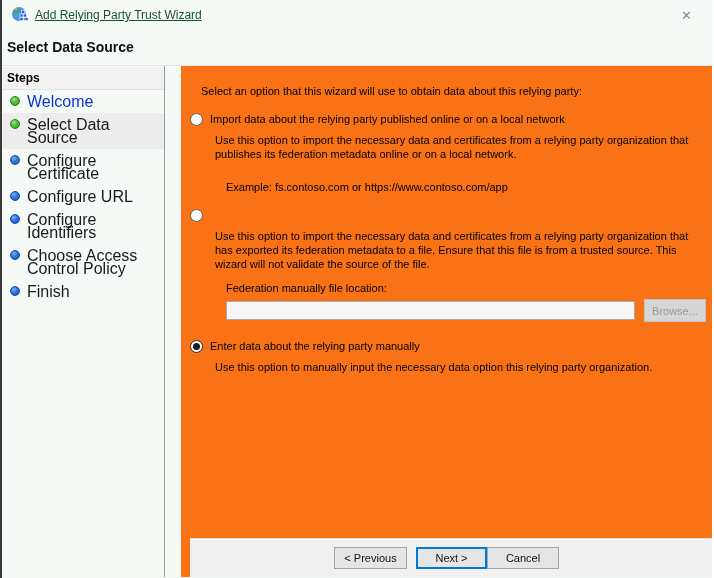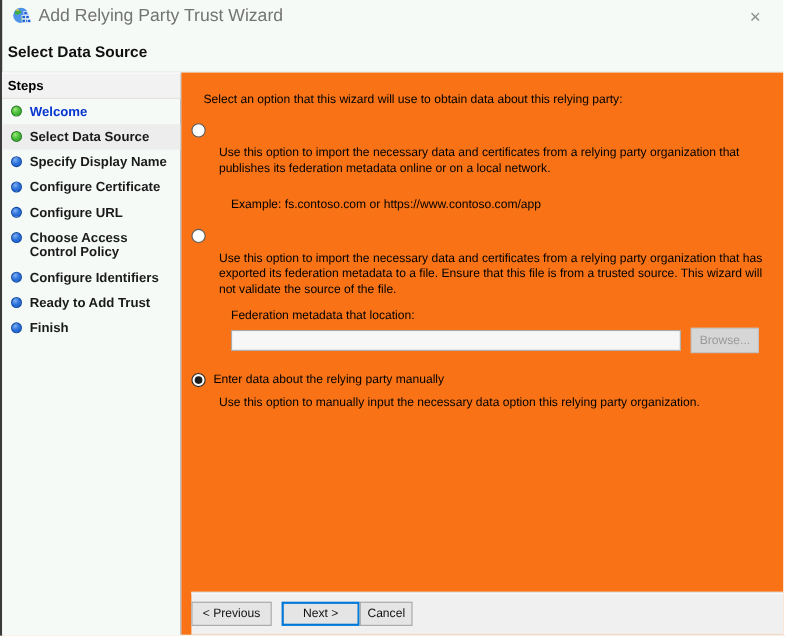--- a/index.html
+++ b/index.html
@@ -2,39 +2,39 @@
 <html style="--accent: #0078d7; --bullet-done: #2b9e23; --bullet-pending: #1458c4; --link-blue: #0636cf; --step-highlight: #ededed;"><head>
 <meta charset="utf-8">
 <style>
   html,body{margin:0;padding:0;width:714px;height:578px;overflow:hidden;
     font-family:"Liberation Sans","DejaVu Sans",sans-serif;}
   .window{position:relative;width:712px;height:578px;background:#f6faf7;
     border-left:2px solid #3a3a3a;box-sizing:border-box;font-size:11px;color:#000;}
   
   .titlebar{height:30px;display:flex;align-items:center;padding-left:9px;}
   .app-icon{width:18px;height:18px;margin-right:6px;display:inline-block;}
-  .title-text{color:#737373;font-size:16px;}
+  .title-text{color:#14532d;font-size:12px;text-decoration:underline;}
   .close{margin-left:auto;margin-right:16px;color:#8b8b8b;font-size:13px;
     cursor:default;line-height:13px;padding:2px 4px;}
   
   .page-title{font-size:14px;font-weight:bold;color:#101010;padding:9px 0 10px 5px;}
   
-  .main{display:flex;height:511px;border-top:1px solid #e3e3e3;}
+  .main{display:flex;height:511px;border-top:1px solid #e3e3e3;gap:16px;}
   .sidebar{width:163px;min-width:163px;background:#f6faf7;border-right:1px solid #999;
     box-sizing:border-box;display:flex;flex-direction:column;}
   .steps-header{font-weight:bold;font-size:12px;padding:4px 0 4px 5px;background:#f2f2f2;
     border-bottom:1px solid #e2e2e2;border-top:1px solid #fdfdfd;}
   .step{display:flex;align-items:flex-start;padding:5px 6px 5px 8px;line-height:13px;}
   .step.current{background:var(--step-highlight,#ededed);}
   .bullet{width:10px;height:10px;border-radius:50%;margin-top:1px;margin-right:7px;flex:none;}
   .bullet.green{background:radial-gradient(circle at 35% 30%,#9fe57f 0%,#4cc13a 45%,var(--bullet-done,#2b9e23) 100%);
     border:1px solid #237a1c;box-sizing:border-box;}
   .bullet.blue{background:radial-gradient(circle at 35% 30%,#7fb0f2 0%,#2f74dd 45%,var(--bullet-pending,#1458c4) 100%);
     border:1px solid #0f49a5;box-sizing:border-box;}
-  .step-label{font-size:12px;color:#1a1a1a;font-weight:bold;}
+  .step-label{font-size:16px;color:#1a1a1a;}
   .step-label.link{color:var(--link-blue,#0636cf);}
   
   .pane{flex:1;background:#f97316;display:flex;flex-direction:column;
     padding:18px 0 0 9px;box-sizing:border-box;}
   .intro{margin:0 8px 14px 11px;line-height:14px;}
   .opt-row{display:flex;align-items:center;margin-bottom:7px;}
   .radio{width:13px;height:13px;border-radius:50%;border:1px solid #5c5c5c;background:#fdfdfd;
     box-sizing:border-box;margin-right:7px;flex:none;position:relative;}
   .radio.checked{border-color:#2b2b2b;}
   .radio.checked::after{content:"";position:absolute;left:2px;top:2px;width:7px;height:7px;
@@ -46,26 +46,26 @@
   .textbox{display:block;width:484px;height:19px;background:#f7f7f7;border:1px solid #ababab;
     box-sizing:border-box;font-family:inherit;font-size:11px;padding:2px 4px;color:#333;}
   .example{margin:9px 0 15px 36px;line-height:13px;}
   .file-row{display:flex;align-items:center;margin-bottom:17px;}
   .textbox.file{width:409px;}
   .browse-btn{margin-left:9px;width:62px;height:23px;background:#d6d6d6;border:1px solid #c2c2c2;
     color:#9a9a9a;font-family:inherit;font-size:11px;box-sizing:border-box;}
   .spacer{flex:1;}
   
   .footer{height:38px;border-top:1px solid #e0e0e0;box-shadow:inset 0 1px 0 #fbfbfb;
-    display:flex;align-items:center;justify-content:flex-start;padding-right:9px;background:#f0f0f0;}
+    display:flex;align-items:center;justify-content:center;padding-right:9px;background:#f0f0f0;}
   .btn{height:22px;background:#e5e5e5;border:1px solid #a5a5a5;font-family:inherit;
     font-size:11px;color:#111;box-sizing:border-box;}
   .btn.prev{width:73px;margin-right:9px;}
   .btn.next{width:71px;border:2px solid var(--accent,#0078d7);background:#e5e5e5;}
-  .btn.cancel{width:48px;}
+  .btn.cancel{width:72px;}
 </style>
 </head>
 <body>
 
 <div class="window">
 
   <div class="titlebar">
     <span class="app-icon">
       <svg width="18" height="18" viewBox="0 0 18 18">
         <circle cx="8" cy="8" r="7" fill="#4f93e8"></circle>
@@ -96,63 +96,56 @@
       <div class="step">
         <span class="bullet green"></span>
         <span class="step-label link">Welcome</span>
       </div>
       <div class="step current">
         <span class="bullet green"></span>
         <span class="step-label">Select Data Source</span>
       </div>
       <div class="step">
         <span class="bullet blue"></span>
-        <span class="step-label">Specify Display Name</span>
-      </div>
-      <div class="step">
-        <span class="bullet blue"></span>
         <span class="step-label">Configure Certificate</span>
       </div>
       <div class="step">
         <span class="bullet blue"></span>
         <span class="step-label">Configure URL</span>
       </div>
       <div class="step">
         <span class="bullet blue"></span>
-        <span class="step-label">Choose Access Control Policy</span>
-      </div>
-      <div class="step">
-        <span class="bullet blue"></span>
         <span class="step-label">Configure Identifiers</span>
       </div>
       <div class="step">
         <span class="bullet blue"></span>
-        <span class="step-label">Ready to Add Trust</span>
+        <span class="step-label">Choose Access Control Policy</span>
       </div>
       <div class="step">
         <span class="bullet blue"></span>
         <span class="step-label">Finish</span>
       </div>
     </div>
 
     <div class="pane">
       <div class="intro">Select an option that this wizard will use to obtain data about this relying party:</div>
 
       <div class="opt-row">
         <span class="radio"></span>
+        <span class="opt-label">Import data about the relying party published online or on a local network</span>
       </div>
       <div class="desc">Use this option to import the necessary data and certificates from a relying party organization that publishes its federation metadata online or on a local network.</div>
       <div class="example">Example: fs.contoso.com or https://www.contoso.com/app</div>
 
       <div class="opt-row">
         <span class="radio"></span>
       </div>
       <div class="desc">Use this option to import the necessary data and certificates from a relying party organization that has exported its federation metadata to a file. Ensure that this file is from a trusted source.  This wizard will not validate the source of the file.</div>
       <div class="field-block">
-        <div class="field-label">Federation metadata that location:</div>
+        <div class="field-label">Federation manually file location:</div>
         <div class="file-row">
           <input class="textbox file" type="text" value="" style="">
           <button class="browse-btn">Browse...</button>
         </div>
       </div>
 
       <div class="opt-row">
         <span class="radio checked"></span>
         <span class="opt-label">Enter data about the relying party manually</span>
       </div>

